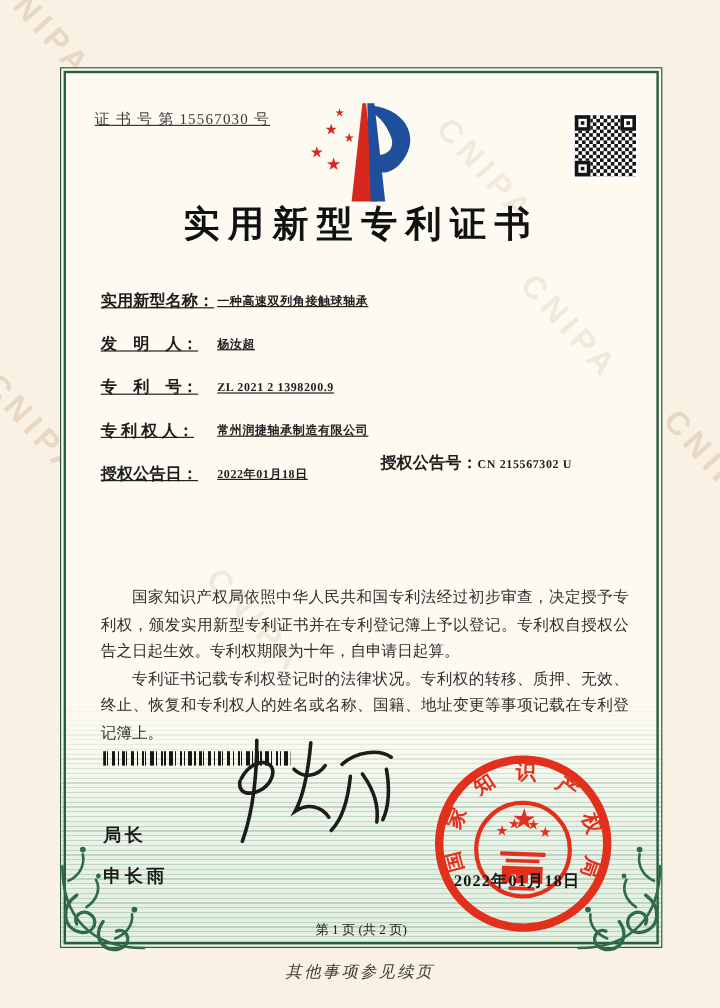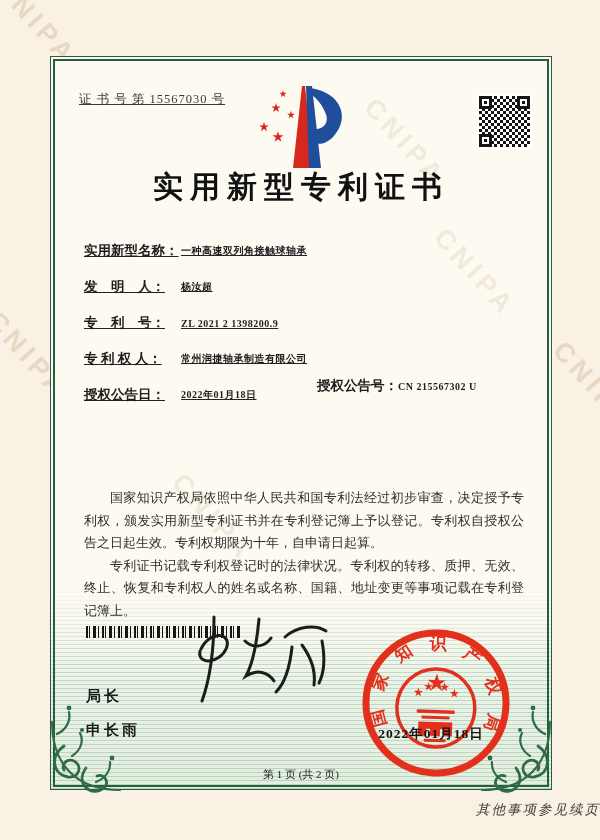--- a/index.html
+++ b/index.html
@@ -84,21 +84,21 @@
     font-size:13.5px;font-weight:bold;color:#141414;letter-spacing:1px;
   }
   .page-number{
     position:absolute;left:0;right:0;top:710px;text-align:center;
     font-size:11px;color:#1d1d1d;
   }
   .flourish{position:absolute;width:108px;height:108px;z-index:4;}
   .fl-bl{left:-7px;bottom:-7px;}
   .fl-br{right:-7px;bottom:-7px;transform:scaleX(-1);}
   .continuation{
-    position:absolute;left:0;right:0;top:801px;text-align:right;
+    position:absolute;left:0;right:0;top:801px;text-align:center;
     font-style:italic;font-size:13.5px;color:#3c3c34;letter-spacing:2px;
   }
 </style>
 </head>
 <body>
 
 <svg width="0" height="0" style="position:absolute" aria-hidden="true">
   <defs>
     <path id="star5" d="M0,-10 L2.25,-3.1 L9.5,-3.1 L3.6,1.2 L5.9,8.1 L0,3.8 L-5.9,8.1 L-3.6,1.2 L-9.5,-3.1 L-2.25,-3.1 Z"></path>
   </defs>

